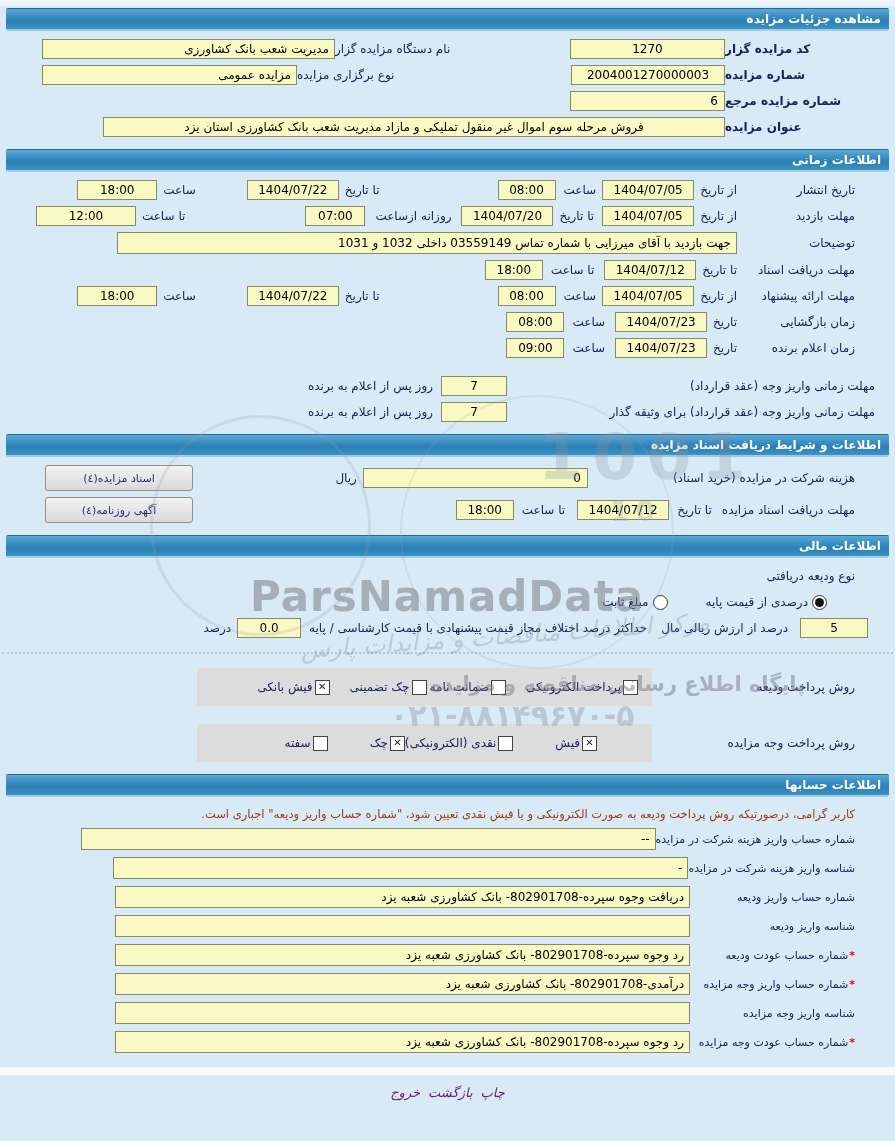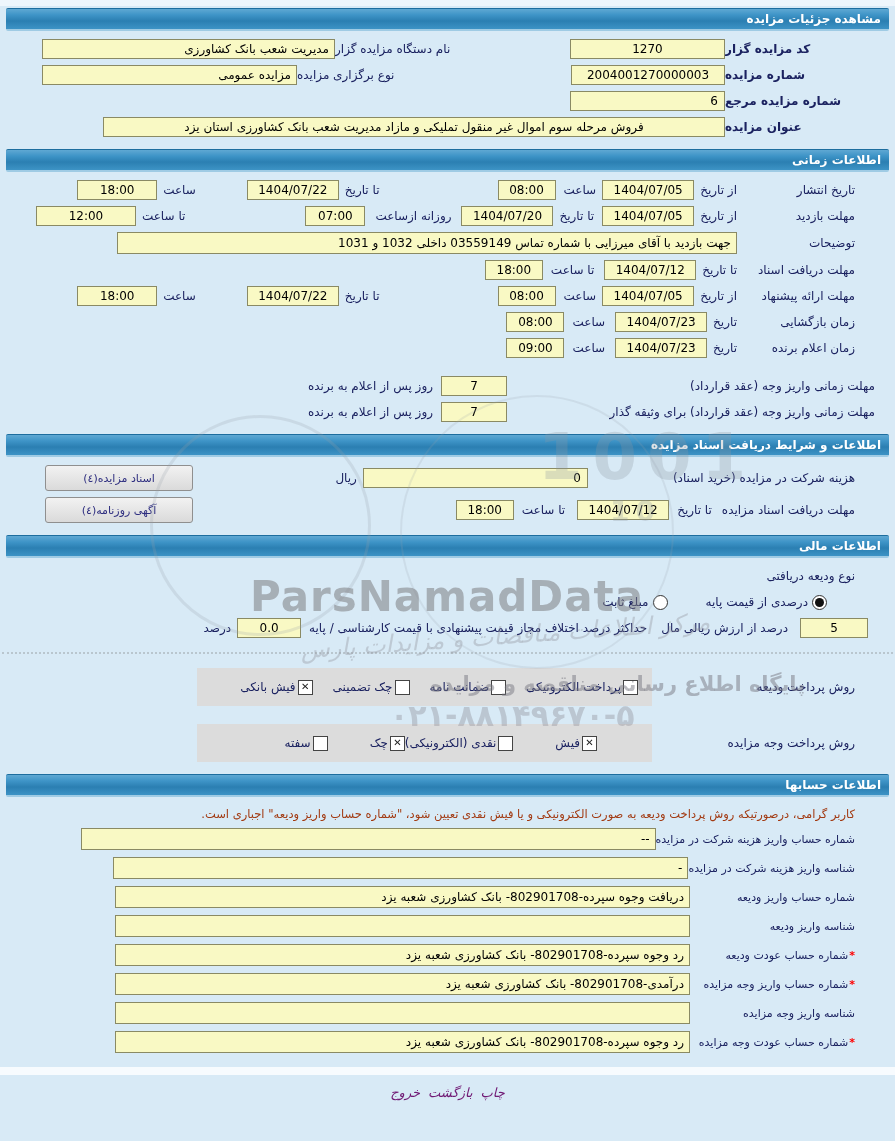--- a/index.html
+++ b/index.html
@@ -243,21 +243,21 @@
   <span class="lbl rlabel2">روش پرداخت ودیعه</span>
   <div class="cb-band" style="margin-right:85px">
     <span class="cb-item">
       <span class="cb"></span>
       <span class="lbl">پرداخت الکترونیکی</span>
     </span>
     <span class="cb-item" style="margin-right:20px">
       <span class="cb"></span>
       <span class="lbl">ضمانت نامه</span>
     </span>
-    <span class="cb-item" style="margin-right:20px">
+    <span class="cb-item" style="margin-right:3px">
       <span class="cb"></span>
       <span class="lbl">چک تضمینی</span>
     </span>
     <span class="cb-item" style="margin-right:20px">
       <span class="cb checked"></span>
       <span class="lbl">فیش بانکی</span>
     </span>
   </div>
 </div>
 

